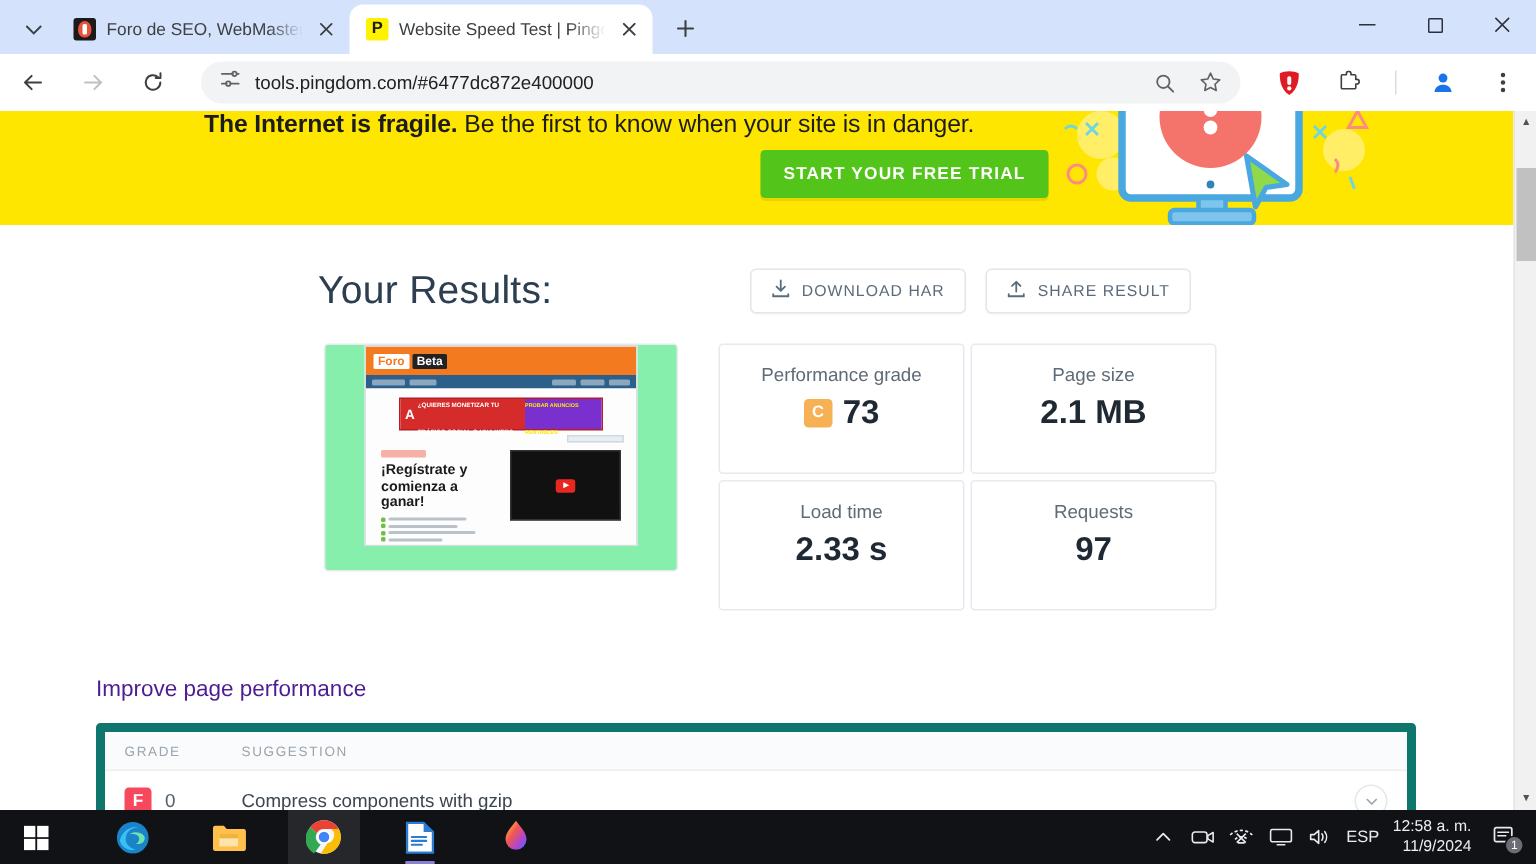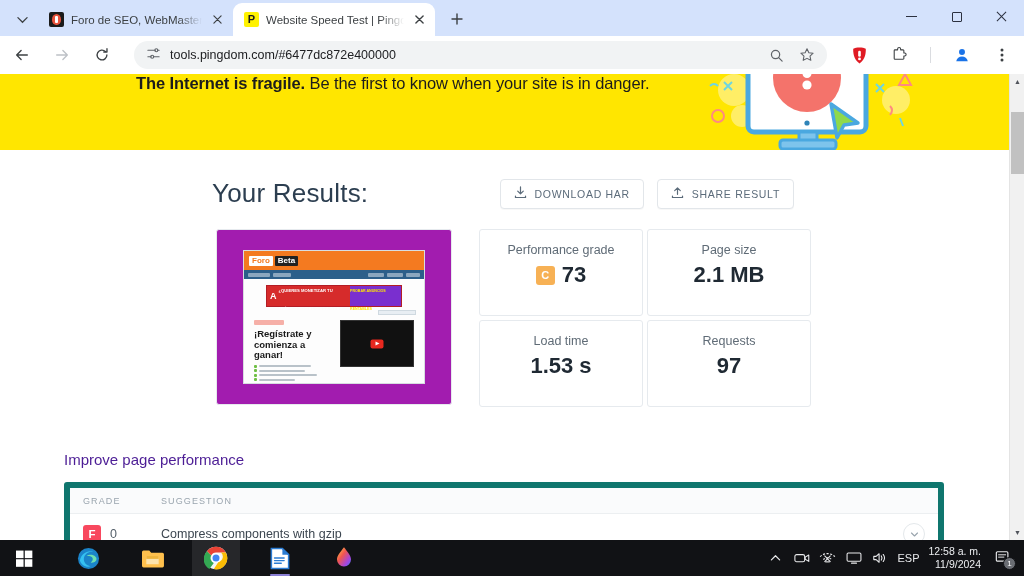--- a/index.html
+++ b/index.html
@@ -119,22 +119,22 @@
     border: 1px solid #e2e6ea; background: #fff; border-radius: 4px;
     height: 30px; padding: 0 13px; display: flex; align-items: center; gap: 8px;
     font-size: 10.5px; color: #5b6b7a; letter-spacing: .7px;
     box-shadow: 0 1px 1px rgba(0,0,0,.03);
   }
 
   .cards {
     margin: 20px 0 0 216px; display: flex; gap: 6px; width: 578px; align-items: flex-start;
   }
   .thumb-card {
-    width: 236px; height: 176px; border: 1px solid #e6eaee; border-radius: 3px;
-    background: #a21caf; display: flex; align-items: center; justify-content: center;
+    width: 236px; height: 152px; border: 1px solid #e6eaee; border-radius: 3px;
+    background: #86efac; display: flex; align-items: flex-start; justify-content: center;
     flex: 0 0 236px;
   }
   .metric-grid { display: grid; grid-template-columns: 164px 164px; gap: 4px; margin-left: 4px; padding-left: 17px; }
   .metric {
     width: 164px; height: 87px; border: 1px solid #e6eaee; border-radius: 3px;
     background: #fff; display: flex; flex-direction: column; align-items: center;
     justify-content: flex-start; padding-top: 13px;
   }
   .metric-label { font-size: 12.5px; color: #5f6b76; font-weight: 400; }
   .metric-value {
@@ -381,20 +381,21 @@
     </div>
   </div>
 
   <div class="viewport">
     <div class="page">
 
       <div class="promo">
         <div class="promo-text">
           <b>The Internet is fragile.</b><span> Be the first to know when your site is in danger.</span>
         </div>
+        <div class="promo-cta">START YOUR FREE TRIAL</div>
         <div class="promo-art">
           <svg width="230" height="92" viewBox="0 0 230 92">
 
             <circle cx="34" cy="30" r="16" fill="#ffee66"></circle>
             <circle cx="42" cy="56" r="11" fill="#ffee66"></circle>
             <circle cx="196" cy="40" r="14" fill="#ffee66"></circle>
 
             <path d="M10 26q4-4 8 0" stroke="#6fd5e0" stroke-width="2" fill="none"></path>
             <path d="M24 22l8 8M32 22l-8 8" stroke="#6fd5e0" stroke-width="2"></path>
             <circle cx="18" cy="56" r="6" fill="none" stroke="#ff8a80" stroke-width="2"></circle>
@@ -522,21 +523,21 @@
                 <span class="grade-chip" style="background:#f7b155">C</span>
                 <span>73</span>
               </div>
             </div>
             <div class="metric">
               <div class="metric-label">Page size</div>
               <div class="metric-value">2.1 MB</div>
             </div>
             <div class="metric">
               <div class="metric-label">Load time</div>
-              <div class="metric-value">1.53 s</div>
+              <div class="metric-value">2.33 s</div>
             </div>
             <div class="metric">
               <div class="metric-label">Requests</div>
               <div class="metric-value">97</div>
             </div>
           </div>
         </div>
 
         <div class="improve">
           <div class="improve-title">Improve page performance</div>

